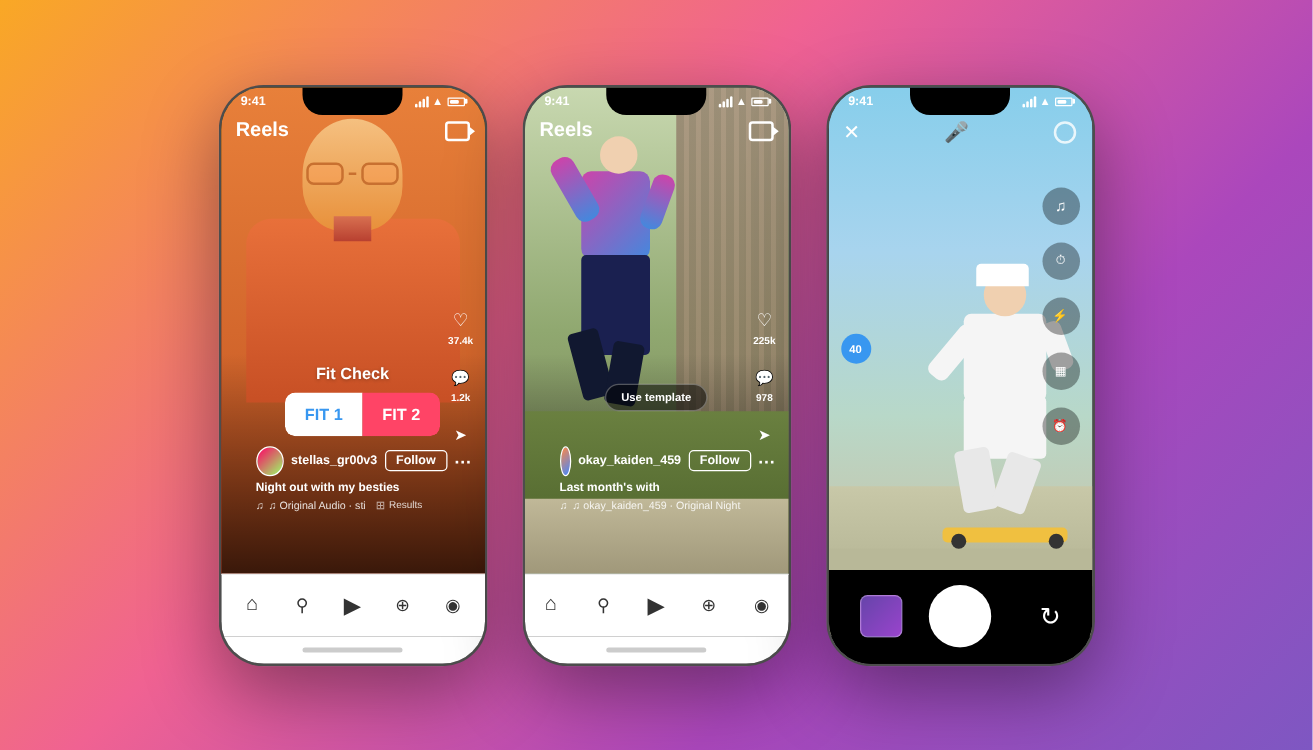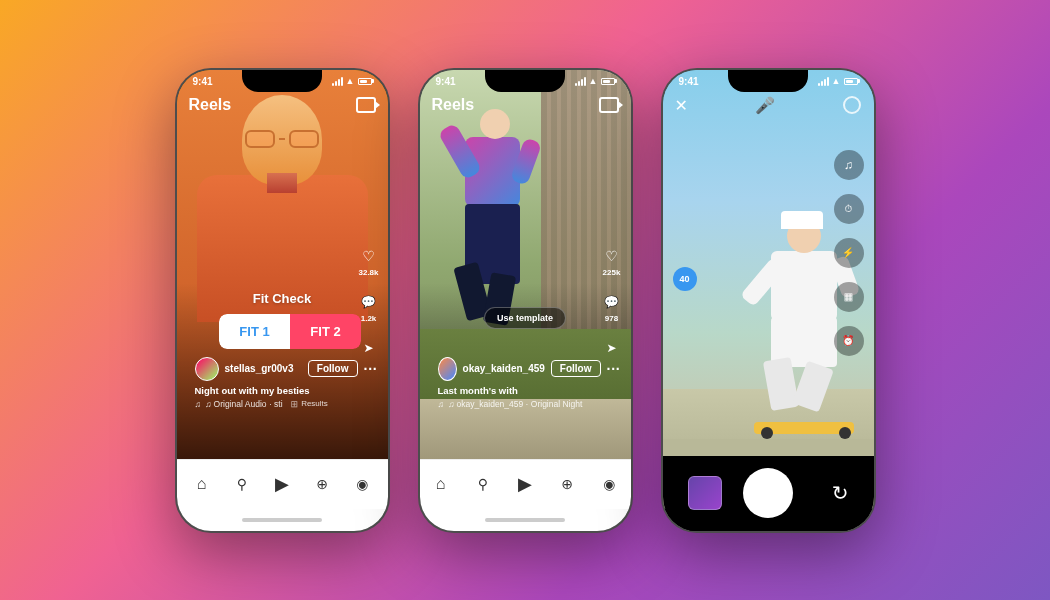--- a/index.html
+++ b/index.html
@@ -89,21 +89,21 @@
       font-weight: 600;
       margin-bottom: 8px;
       text-shadow: 0 1px 3px rgba(0,0,0,0.3);
     }
 
     .fit-buttons {
       display: flex;
       gap: 0;
       border-radius: 8px;
       overflow: hidden;
-      width: 142px;
+      width: 124px;
       margin-left: 16px;
     }
 
     .fit-btn-1 {
       flex: 1;
       background: #fff;
       color: #3897f0;
       font-size: 13px;
       font-weight: 800;
       text-align: center;
@@ -118,21 +118,21 @@
       font-size: 13px;
       font-weight: 800;
       text-align: center;
       padding: 10px 0;
       border-radius: 0 8px 8px 0;
     }
 
     .phone-bottom-overlay {
       position: absolute;
       bottom: 50px;
-      left: 8px; right: 0;
+      left: 18px; right: 0;
       padding: 0 10px;
       z-index: 10;
     }
 
     .user-row {
       display: flex;
       align-items: center;
       gap: 6px;
       margin-bottom: 4px;
     }
@@ -536,21 +536,21 @@
       <div class="fit-check-title">Fit Check</div>
       <div class="fit-buttons">
         <div class="fit-btn-1">FIT 1</div>
         <div class="fit-btn-2">FIT 2</div>
       </div>
     </div>
 
     <div class="side-icons">
       <div class="side-icon-item">
         <div class="side-icon">♡</div>
-        <div class="side-icon-count">32.8k</div>
+        <div class="side-icon-count">37.4k</div>
       </div>
       <div class="side-icon-item">
         <div class="side-icon" style="font-size:12px;">💬</div>
         <div class="side-icon-count">1.2k</div>
       </div>
       <div class="side-icon-item">
         <div class="side-icon" style="font-size:12px;">➤</div>
       </div>
     </div>
 

